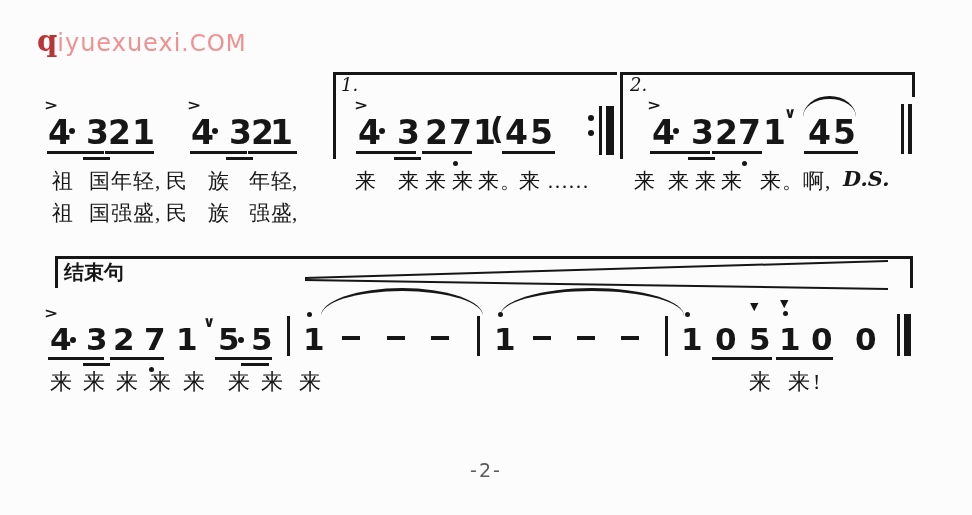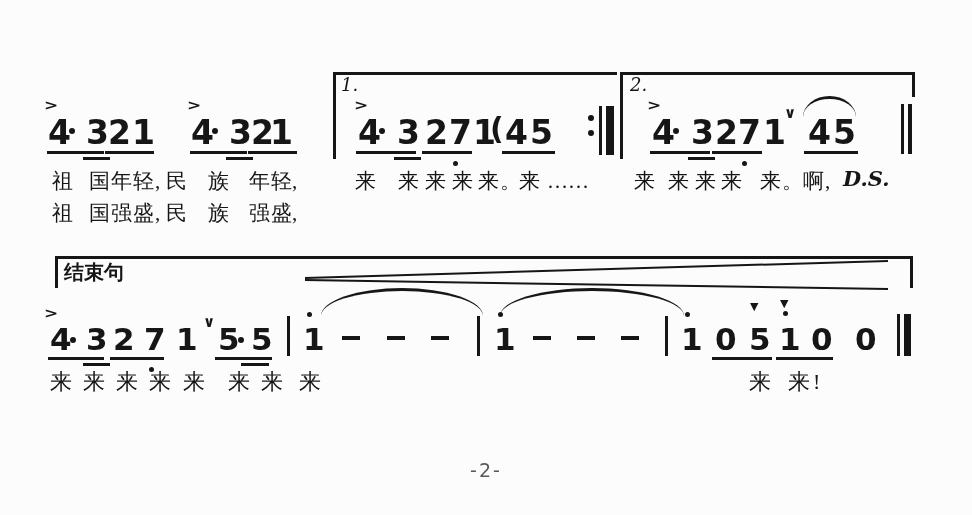--- a/index.html
+++ b/index.html
@@ -25,20 +25,23 @@
   .round{border-radius:50%;}
   .arc{position:absolute;border-top:3px solid #161616;border-radius:50% 50% 0 0 / 100% 100% 0 0;}
   .pagenum{position:absolute;left:0;top:459px;width:100%;text-align:center;
            font-size:19px;color:#5a5a5a;letter-spacing:2px;}
 </style>
 </head>
 <body>
 
 <div class="canvas">
 
+  <div class="logo">
+    <span class="q" style="color: rgb(185, 52, 52);">q</span><span class="nm" style="color: rgb(241, 144, 144);">iyuexuexi</span><span class="tld" style="color: rgb(241, 144, 144);">.COM</span>
+  </div>
 
   <div style="position:absolute;left:0;top:0;width:972px;height:515px;">
       <span class="g acc" style="left: 44px; top: 97px;">&gt;</span>
       <span class="g acc" style="left: 187px; top: 97px;">&gt;</span>
       <span class="g acc" style="left: 354px; top: 97px;">&gt;</span>
       <span class="g acc" style="left: 647px; top: 97px;">&gt;</span>
       <span class="g n1" style="left: 48px; top: 116px;">4</span>
       <span class="g n1" style="left: 86px; top: 116px;">3</span>
       <span class="g n1" style="left: 108px; top: 116px;">2</span>
       <span class="g n1" style="left: 132px; top: 116px;">1</span>

